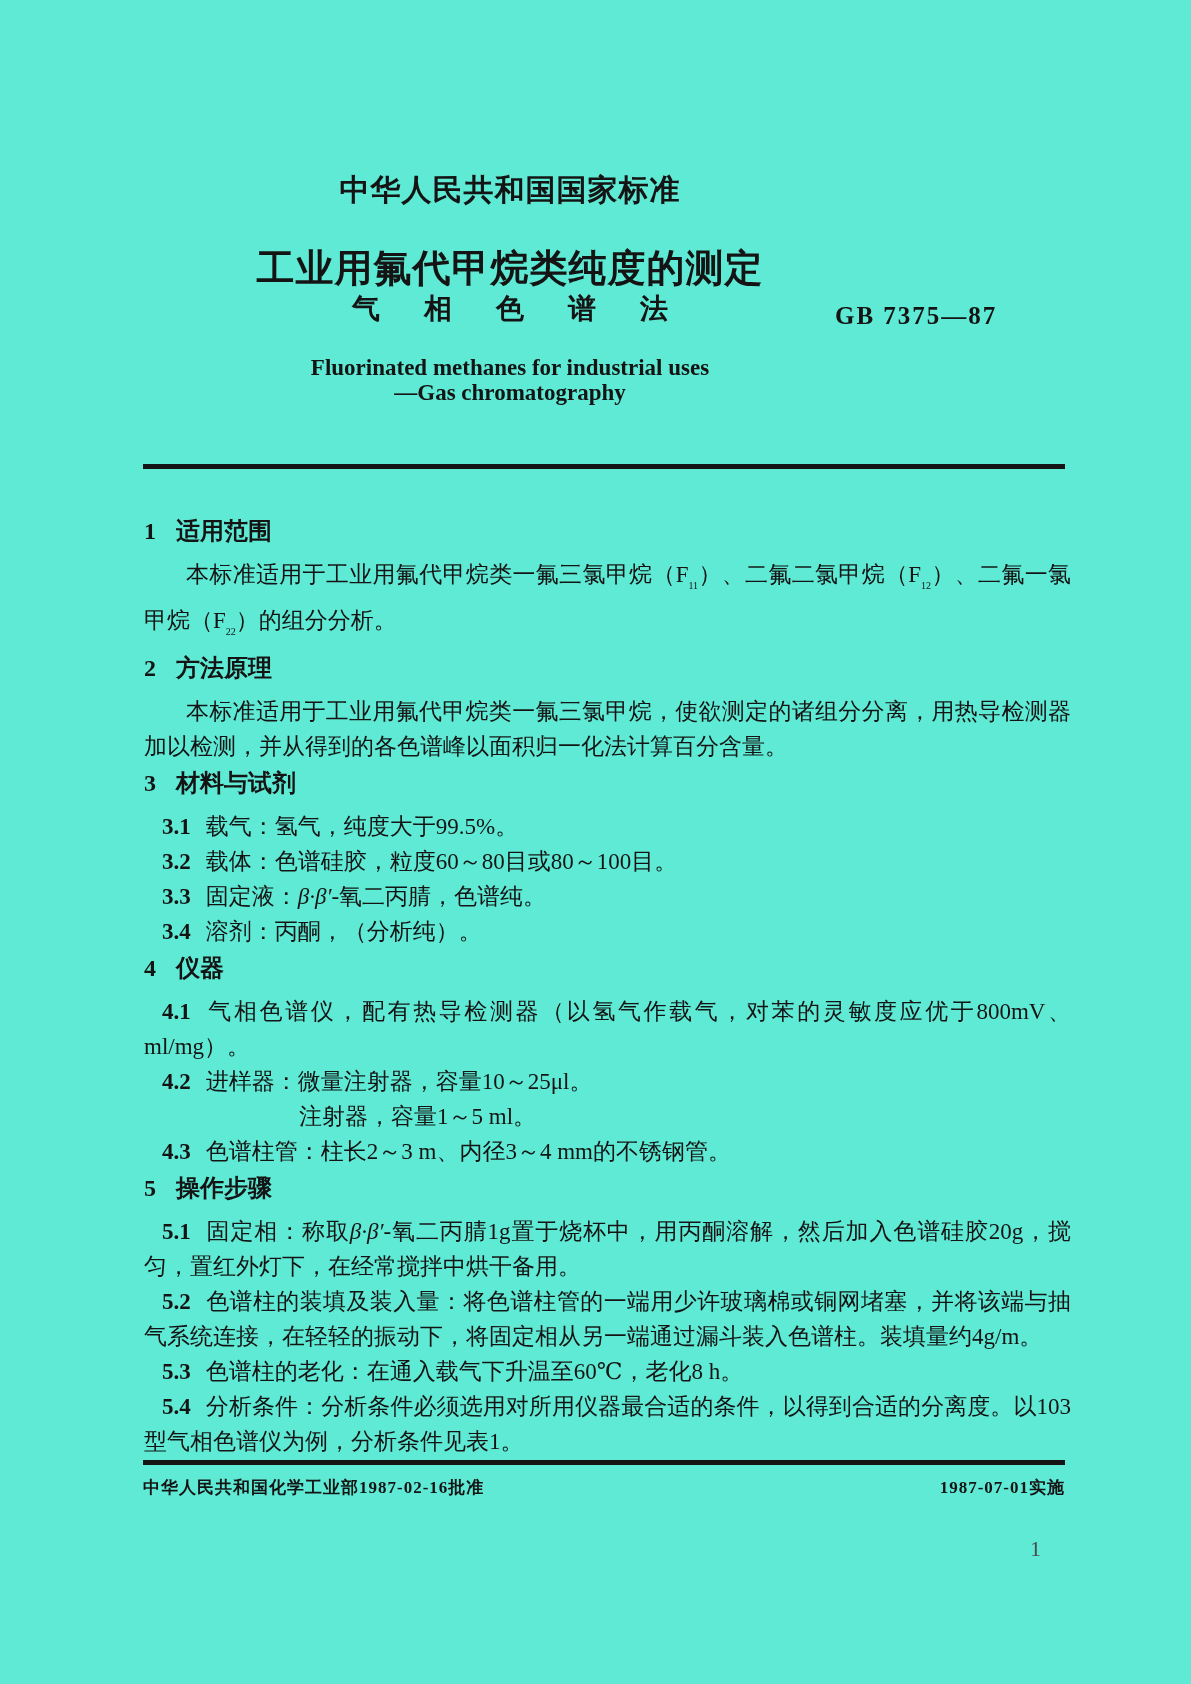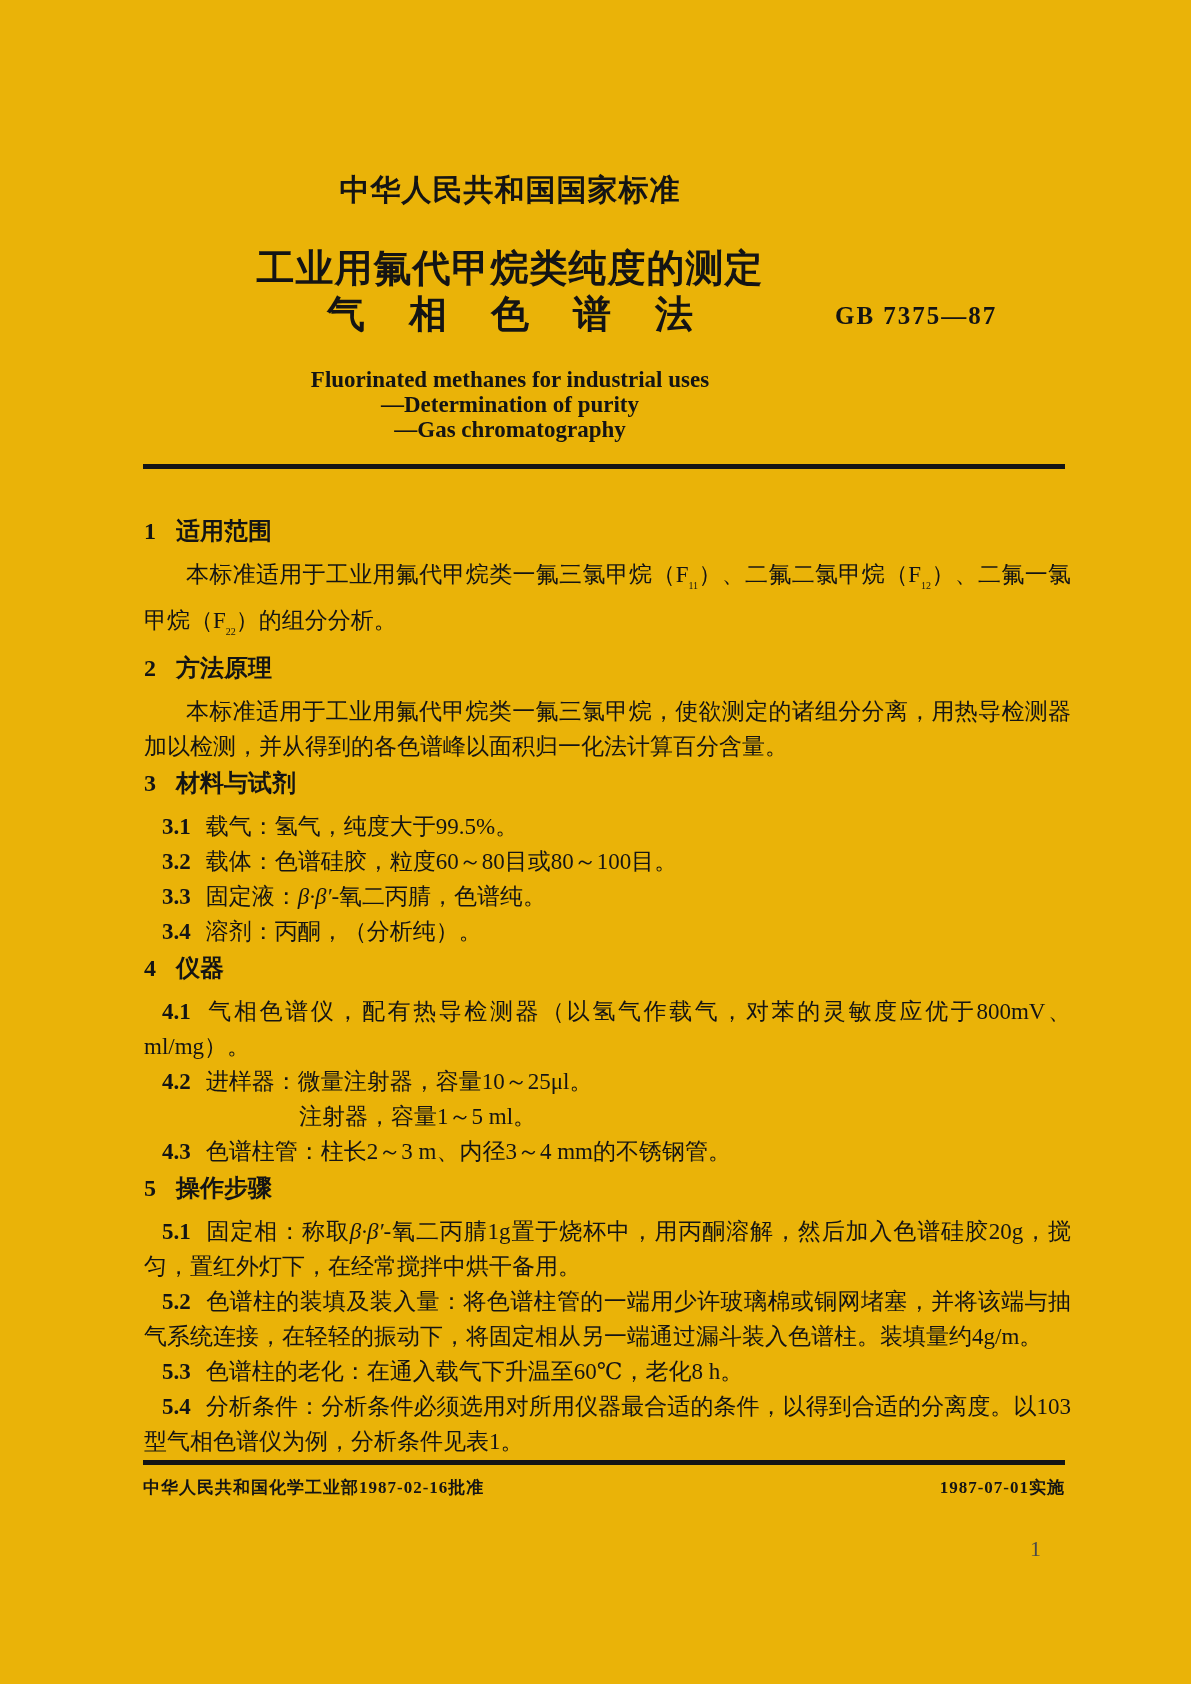--- a/index.html
+++ b/index.html
@@ -1,24 +1,24 @@
 <!DOCTYPE html>
 <html><head>
 <meta charset="utf-8">
 <style>
   html,body { margin:0; padding:0; background:#e8e8e8; }
   .page {
     position:relative; width:1191px; height:1684px; margin:0 auto;
-    background:#eab308; color:#141414; overflow:hidden;
+    background:#5eead4; color:#141414; overflow:hidden;
     font-family:"Liberation Serif","DejaVu Serif",serif;
   }
   .doc-header { position:absolute; left:140px; top:172px; width:740px; text-align:center; line-height:1.2; }
   .std-name { font-size:30px; font-weight:bold; letter-spacing:1px; }
   .title1 { margin-top:38px; font-size:38px; font-weight:bold; letter-spacing:1px; }
-  .title2 { margin-top:0; font-size:38px; font-weight:bold; letter-spacing:44px; padding-left:44px; white-space:nowrap; }
+  .title2 { margin-top:0; font-size:28px; font-weight:bold; letter-spacing:44px; padding-left:44px; white-space:nowrap; }
   .eng-block { margin-top:30px; font-size:23px; font-weight:bold; line-height:25px; }
   .std-code { position:absolute; left:835px; top:302px; font-size:25px; font-weight:bold; letter-spacing:2px; white-space:nowrap; }
   .rule { position:absolute; left:143px; width:922px; height:5px; background:#151515; }
   .rule.top { top:464px; }
   .rule.bottom { top:1460px; }
   .doc-body { position:absolute; left:144px; top:512px; width:927px; font-size:23px; line-height:35px; text-align:justify; }
   .doc-body p { margin:0; }
   .sec-heading { font-size:24px; font-weight:bold; margin:2px 0 8px; }
   .sec-num { margin-right:20px; }
   .item-num { font-weight:bold; margin-right:15px; }
@@ -38,21 +38,20 @@
 <body>
 
 <div class="page">
 
   <div class="doc-header">
     <div class="std-name">中华人民共和国国家标准</div>
     <div class="title1">工业用氟代甲烷类纯度的测定</div>
     <div class="title2">气相色谱法</div>
     <div class="eng-block">
       <div>Fluorinated methanes for industrial uses</div>
-      <div>—Determination of purity</div>
       <div>—Gas chromatography</div>
     </div>
   </div>
 
   <div class="std-code">GB 7375—87</div>
 
   <div class="rule top"></div>
 
   <div class="doc-body">
       <div class="sec-heading"><span class="sec-num">1</span><span>适用范围</span></div>

